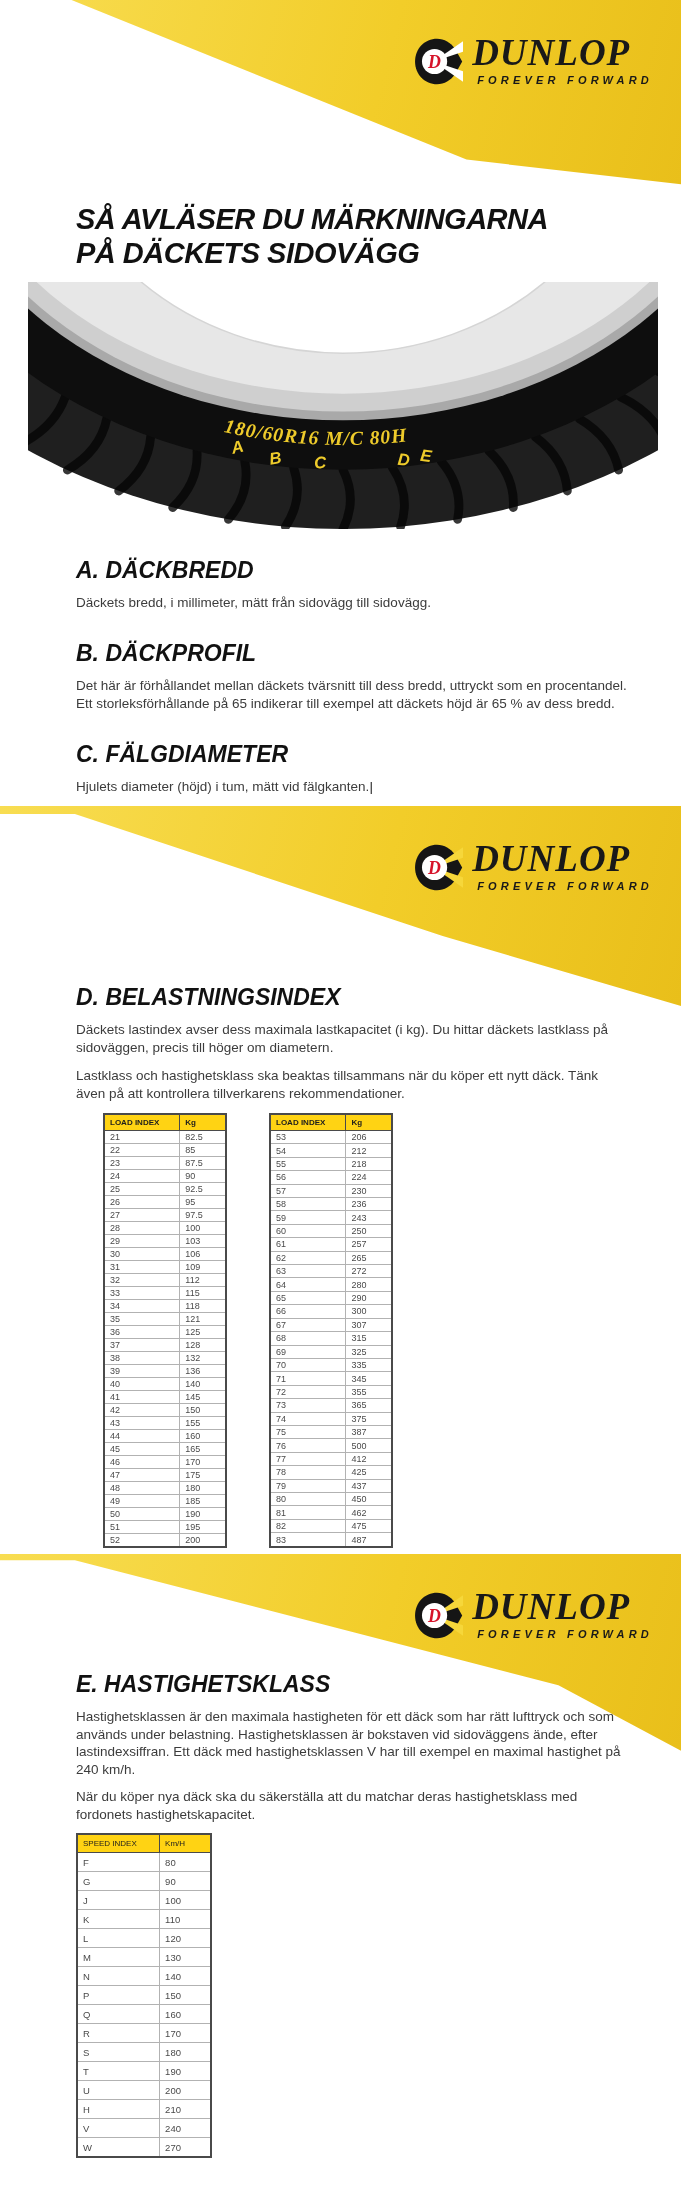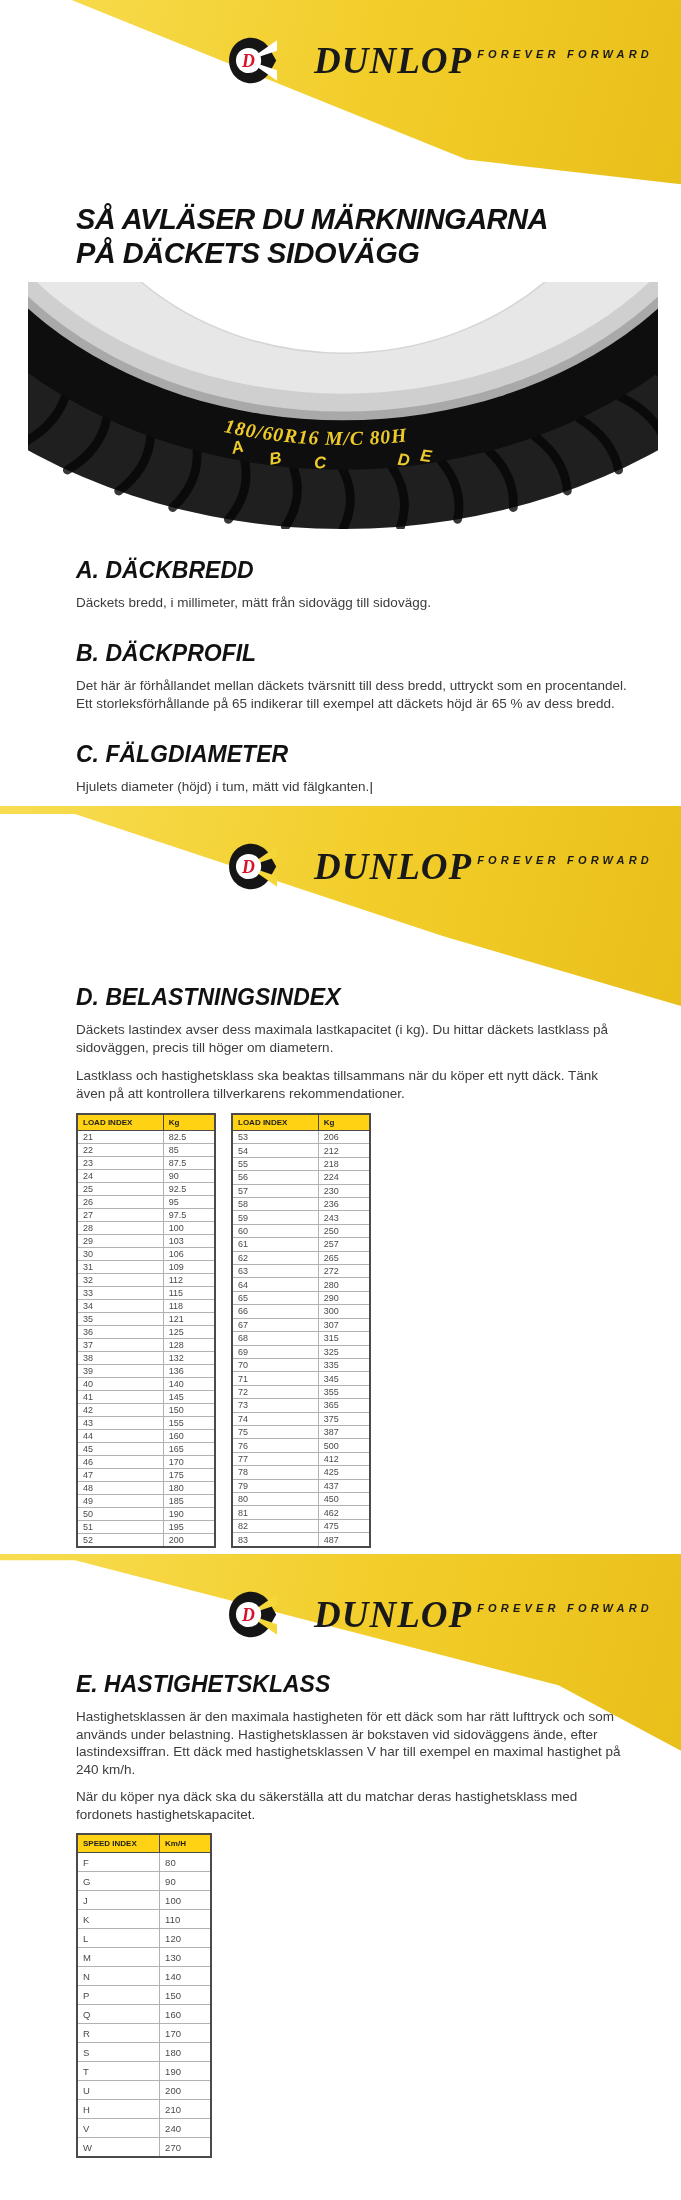--- a/index.html
+++ b/index.html
@@ -11,21 +11,21 @@
   .banner .swoosh{position:absolute;inset:0;background:linear-gradient(105deg,#f8dd52 0%,#f2cd29 55%,#e9bf1a 100%);}
   .banner-1{height:190px;}
   .banner-1 .swoosh{clip-path:polygon(10.5% 0%,100% 0%,100% 97%,68.5% 84%);}
   .banner-2{height:200px;margin-top:10px;}
   .banner-2 .swoosh{clip-path:polygon(0 0,100% 0,100% 100%,65% 65%,11% 4%,0 4%);}
   .banner-3{height:205px;margin-top:6px;}
   .banner-3 .swoosh{clip-path:polygon(0 0,100% 0,100% 96%,82% 64%,11% 3%,0 3%);}
 
   .logo{position:absolute;right:28px;top:36px;display:flex;align-items:center;gap:9px;}
   .dmark{width:52px;height:49px;flex:0 0 auto;}
-  .logo-text{display:flex;flex-direction:row;margin-left:28px;}
+  .logo-text{display:flex;flex-direction:column;}
   .brand-name{font-family:"Liberation Serif",serif;font-weight:bold;font-style:italic;
     font-size:37px;line-height:34px;letter-spacing:1px;color:#191919;white-space:nowrap;}
   .brand-tagline{font-weight:bold;font-style:italic;font-size:11px;letter-spacing:4.2px;
     color:#191919;margin-top:4px;padding-left:5px;white-space:nowrap;}
 
   
   .content{margin:0 50px 0 76px;position:relative;z-index:2;}
   h1{font-size:29px;line-height:34px;font-weight:bold;font-style:italic;color:#111;
      margin:12px 0 0;white-space:pre-line;letter-spacing:-0.5px;}
   h2{font-size:23px;line-height:27px;font-weight:bold;font-style:italic;color:#111;margin:28px 0 0;}
@@ -35,29 +35,29 @@
   .pull-e{margin-top:-88px;}
   .caret{font-weight:400;color:#222;}
 
   
   .tire{margin:12px 0 0 28px;width:630px;height:247px;overflow:hidden;}
   .tire svg{display:block;width:100%;height:100%;}
 
   
   .load-tables{display:flex;gap:15px;margin:10px 0 0 76px;position:relative;z-index:2;}
   table{border-collapse:collapse;background:#fff;}
-  table.idx{width:140px;font-size:9px;}
+  table.idx{width:124px;font-size:9px;margin-left:27px;}
   table.idx th{background:#FFD313;color:#1d1d1d;font-size:8px;font-weight:bold;text-align:left;
     padding:3px 5px;border:1px solid #4a4a4a;}
   table.idx td{border:1px solid #b2b2b2;padding:1px 5px;height:10px;color:#4a4a4a;}
   table.idx col.c1{width:80px;} table.idx col.c2{width:48px;}
   table.idx{border:2px solid #4a4a4a;}
 
   table.speed{width:136px;font-size:9.5px;margin:10px 0 0 76px;border:2px solid #4a4a4a;position:relative;z-index:2;}
-  table.speed th{background:#FFD313;color:#1d1d1d;font-size:8px;font-weight:bold;text-align:left;
+  table.speed th{background:#FFD313;color:#1d1d1d;font-size:8px;font-weight:normal;text-align:left;
     padding:4px 5px;border:1px solid #4a4a4a;}
   table.speed td{border:1px solid #b2b2b2;padding:3.5px 5px;color:#4a4a4a;}
   table.speed col.c1{width:84px;} table.speed col.c2{width:52px;}
 
   .marking-text{font-family:"Liberation Serif",serif;font-weight:bold;font-style:italic;
     fill:#eecb2b;font-size:20px;letter-spacing:1px;}
   .tire-label{font-family:"Liberation Sans",sans-serif;font-weight:bold;fill:#eecb2b;font-size:17px;font-style:italic;}
 </style>
 </head>
 <body>

